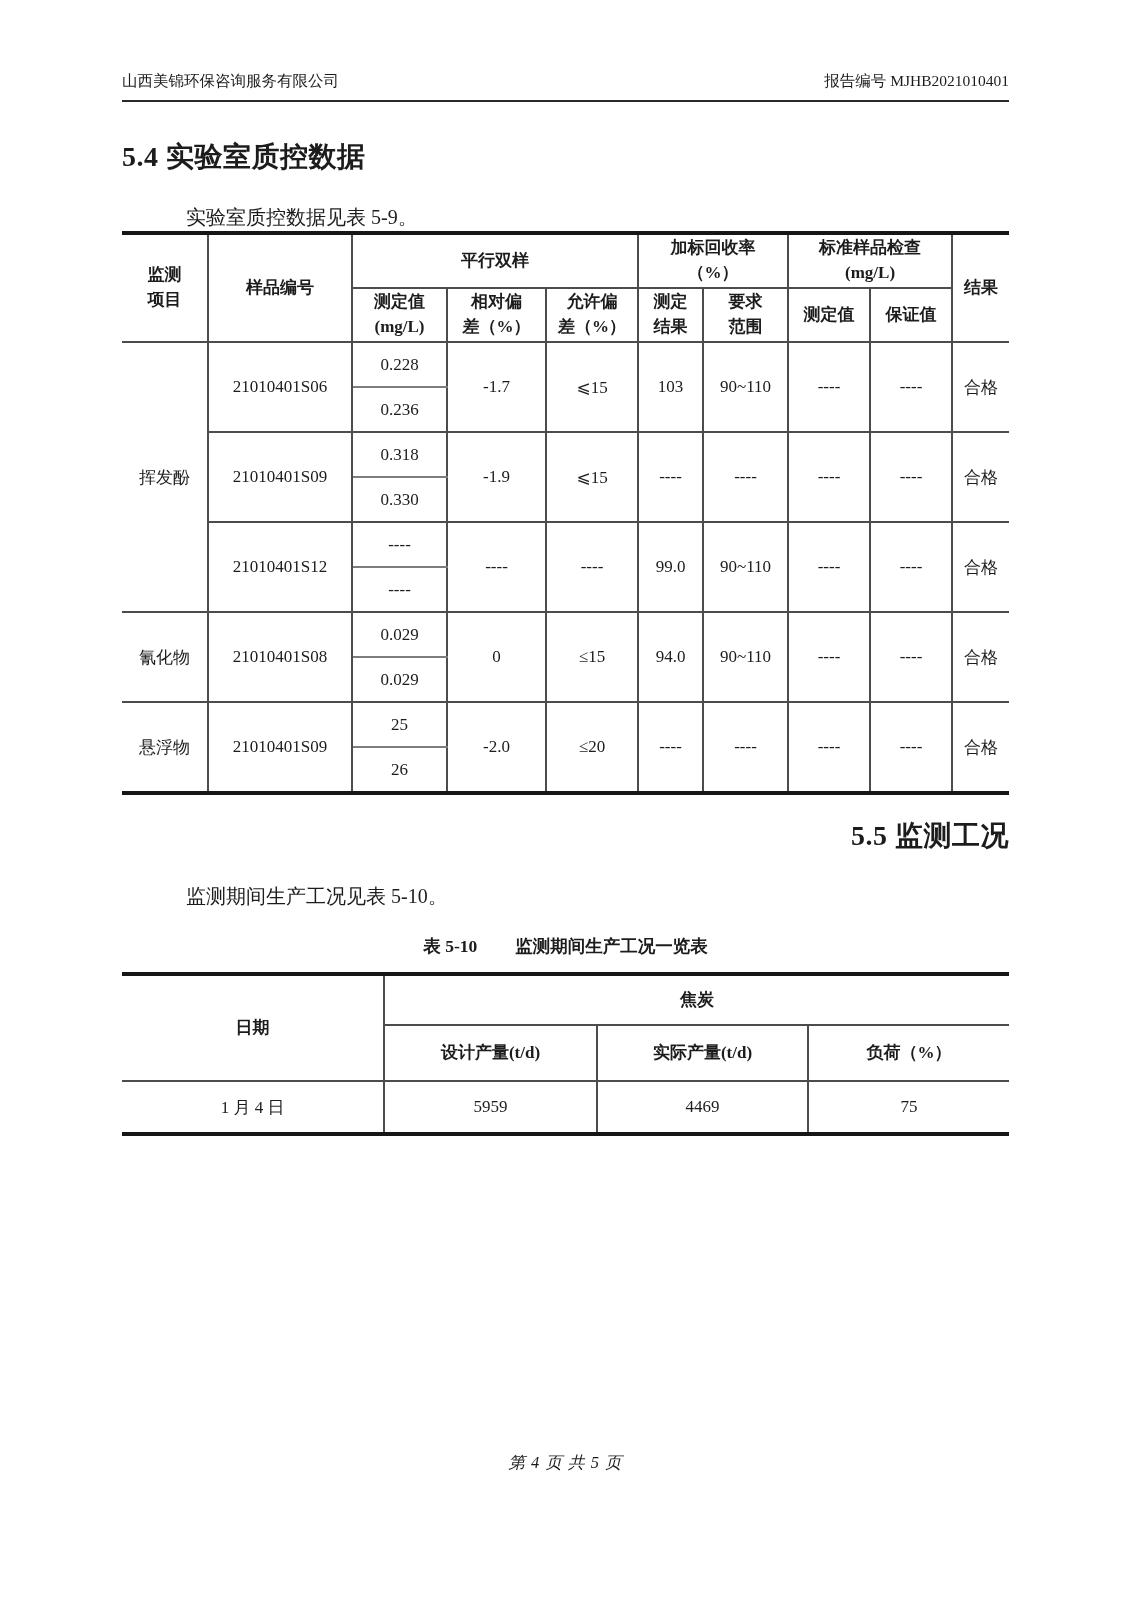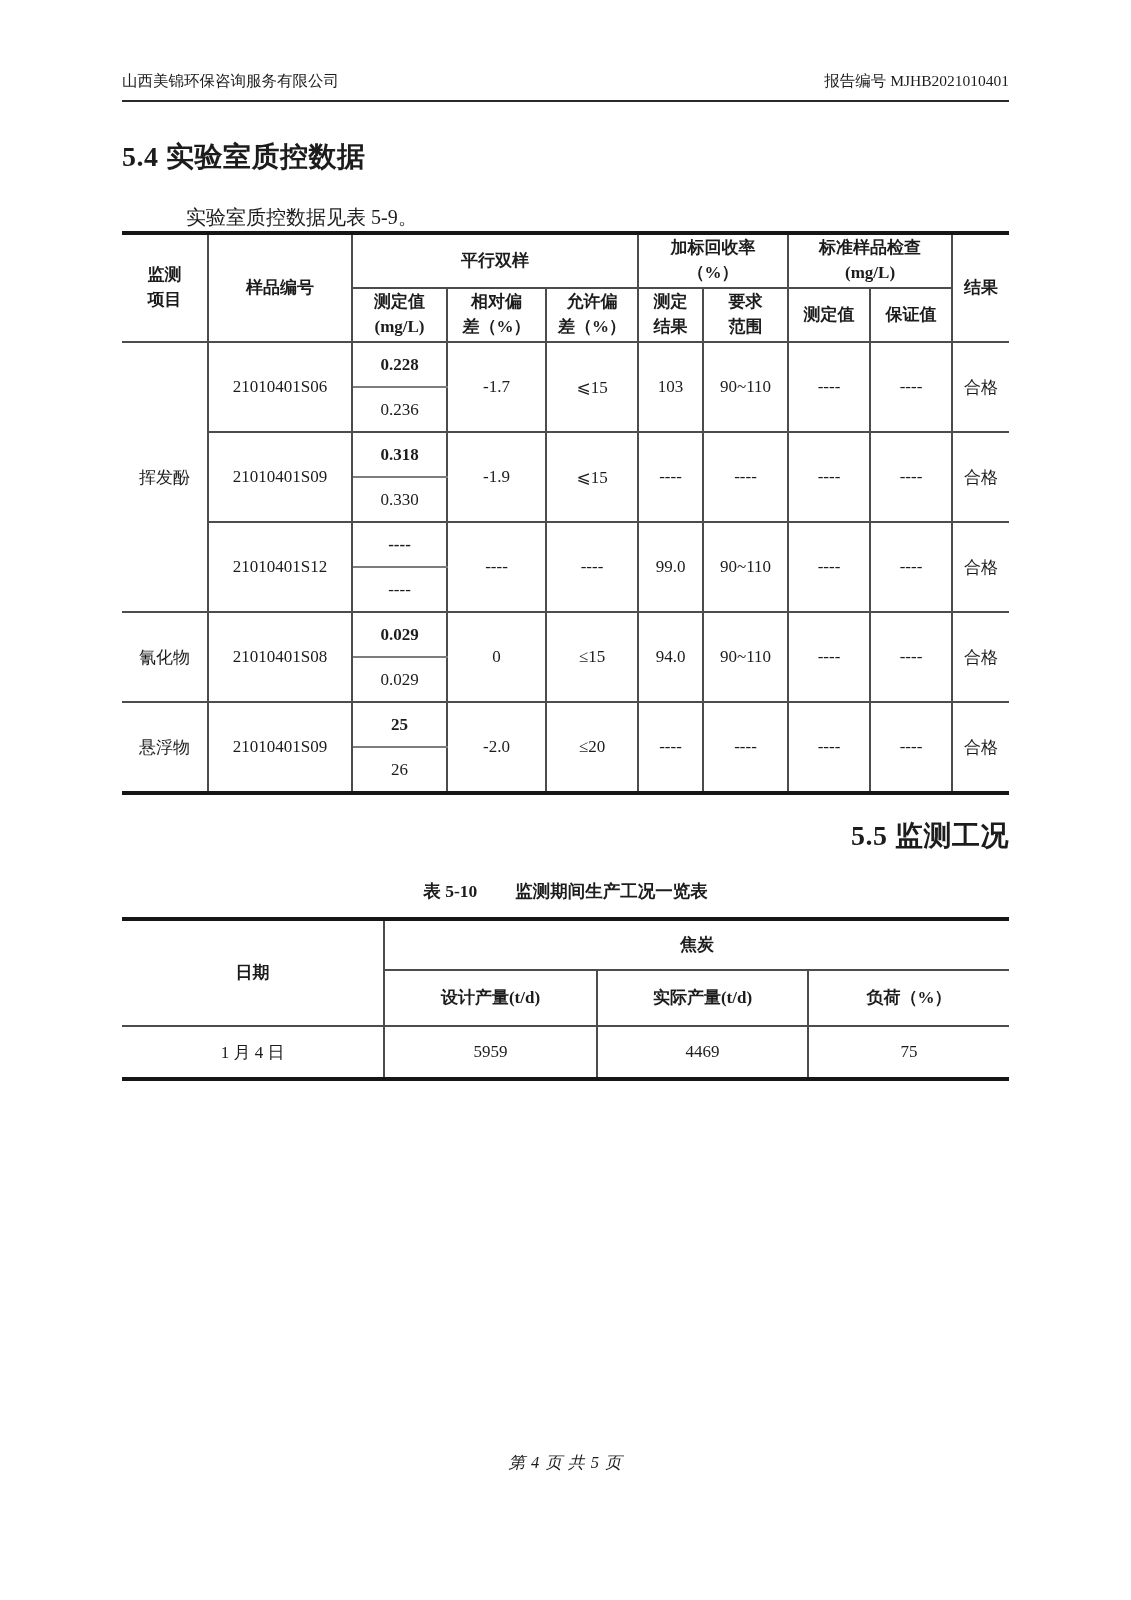--- a/index.html
+++ b/index.html
@@ -51,21 +51,21 @@
     padding:0 2px;
     font-size:17px;
     overflow:hidden;
   }
   table.rpt th { font-weight:bold; line-height:1.45; white-space:pre-line; }
   .t59 th { height:52px; }
   .t59 td { height:43px; font-size:17px; }
   .edge-l { border-left:none !important; }
   .edge-r { border-right:none !important; }
   .t59 tr.group-start > td { border-top-width:2.5px; border-top-color:#262626; }
-  .t59 td.pair-sep { border-bottom-color:#7d7d7d;font-weight:bold; }
+  .t59 td.pair-sep { border-bottom-color:#7d7d7d; }
   
   .t510 th.row1 { height:48px; }
   .t510 th.row2 { height:54px; }
   .t510 td { height:50px; }
   .t510 tr.data-row > td { border-top:2.5px solid #6e6e6e; }
   .t510 { margin-top:4px; }
   
   .doc-footer {
     position:absolute; left:0; right:0; top:1452px;
     text-align:center;
@@ -201,20 +201,21 @@
         <td rowspan="2">----</td>
         <td rowspan="2" class="edge-r">合格</td>
       </tr>
       <tr>
         <td>26</td>
       </tr>
     </tbody>
   </table>
 
   <div class="section-heading" style="margin-top:22px;text-align:right;">5.5 监测工况</div>
+  <p class="para">监测期间生产工况见表 5-10。</p>
 
   <div class="caption">
     <span class="cap-label">表 5-10</span><span>监测期间生产工况一览表</span>
   </div>
 
   <table class="rpt t510">
     <colgroup>
       <col style="width:262px">
         <col style="width:213px">
         <col style="width:211px">

